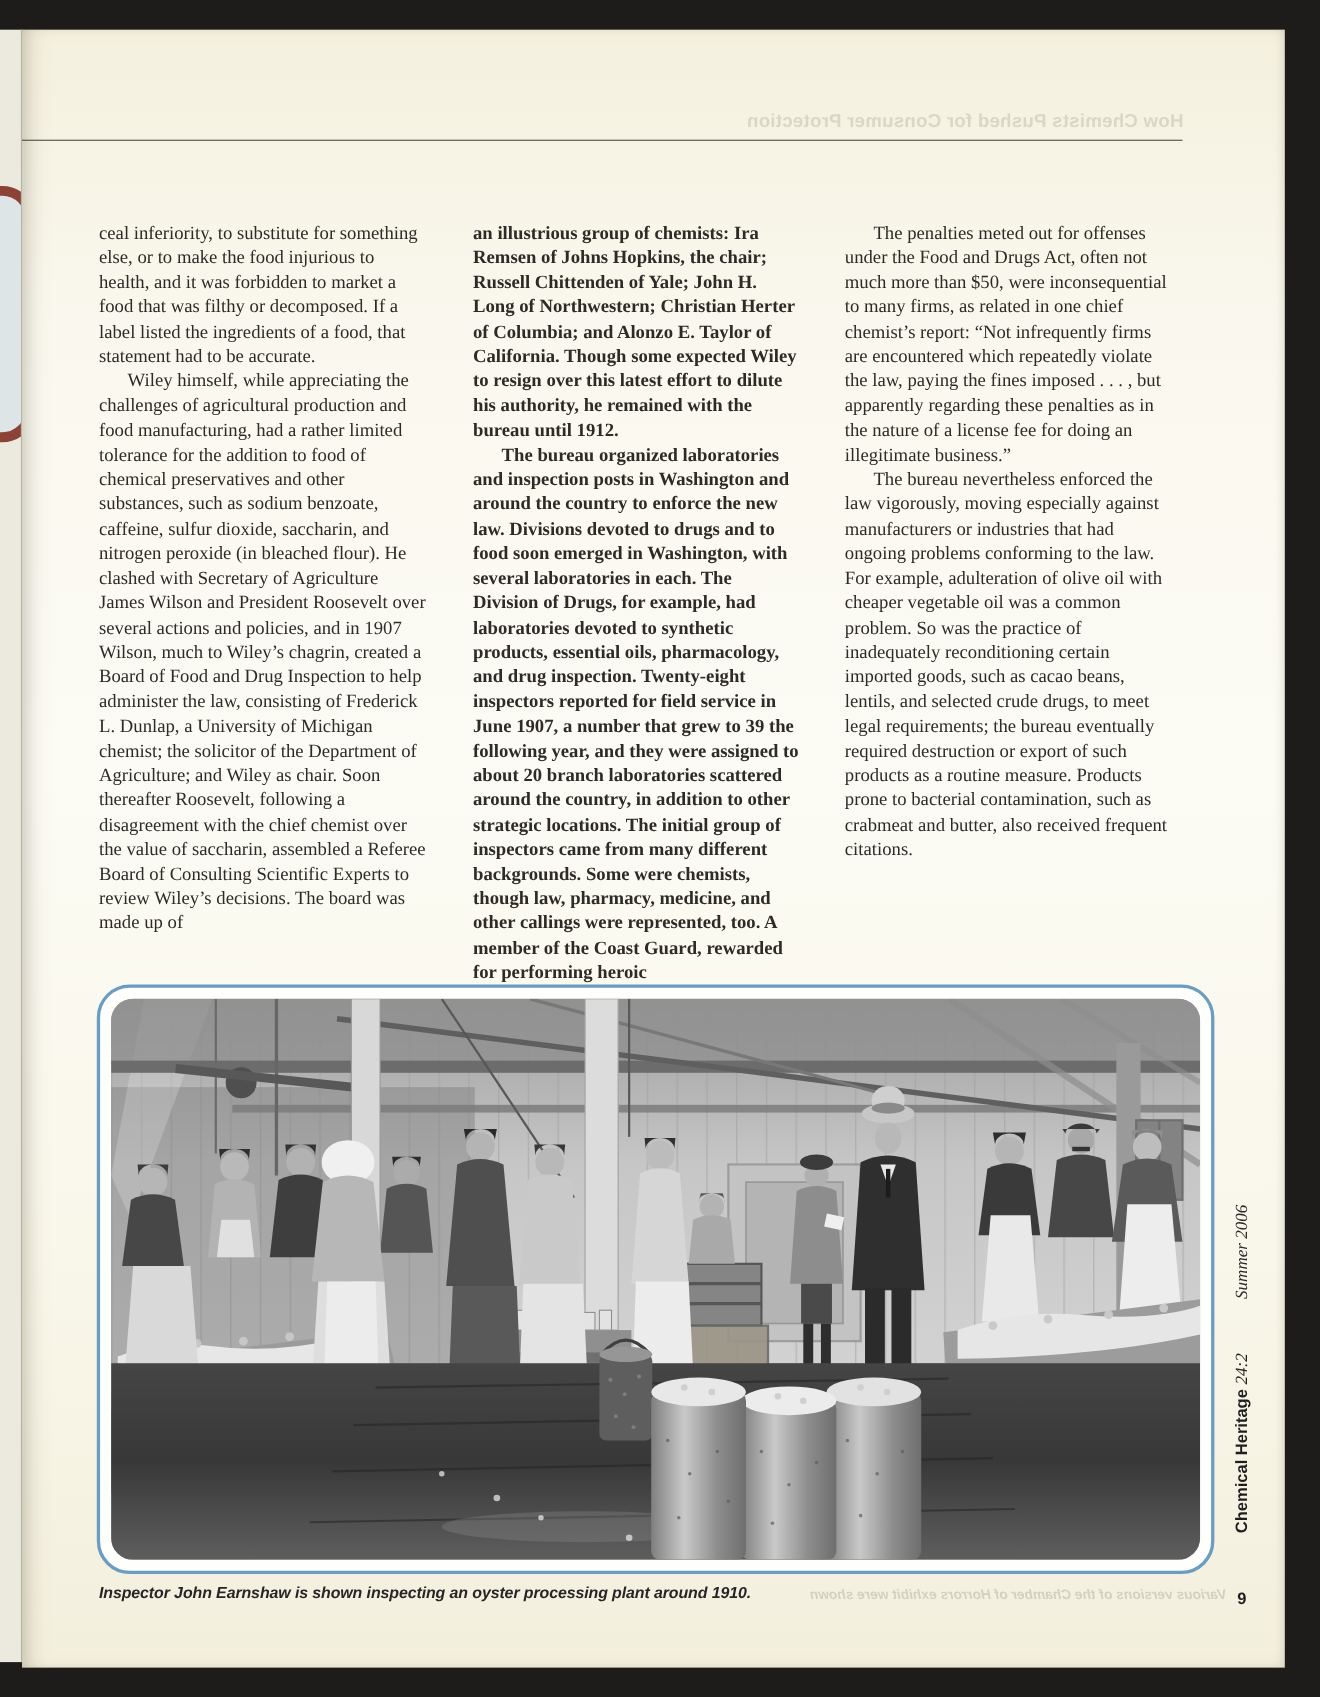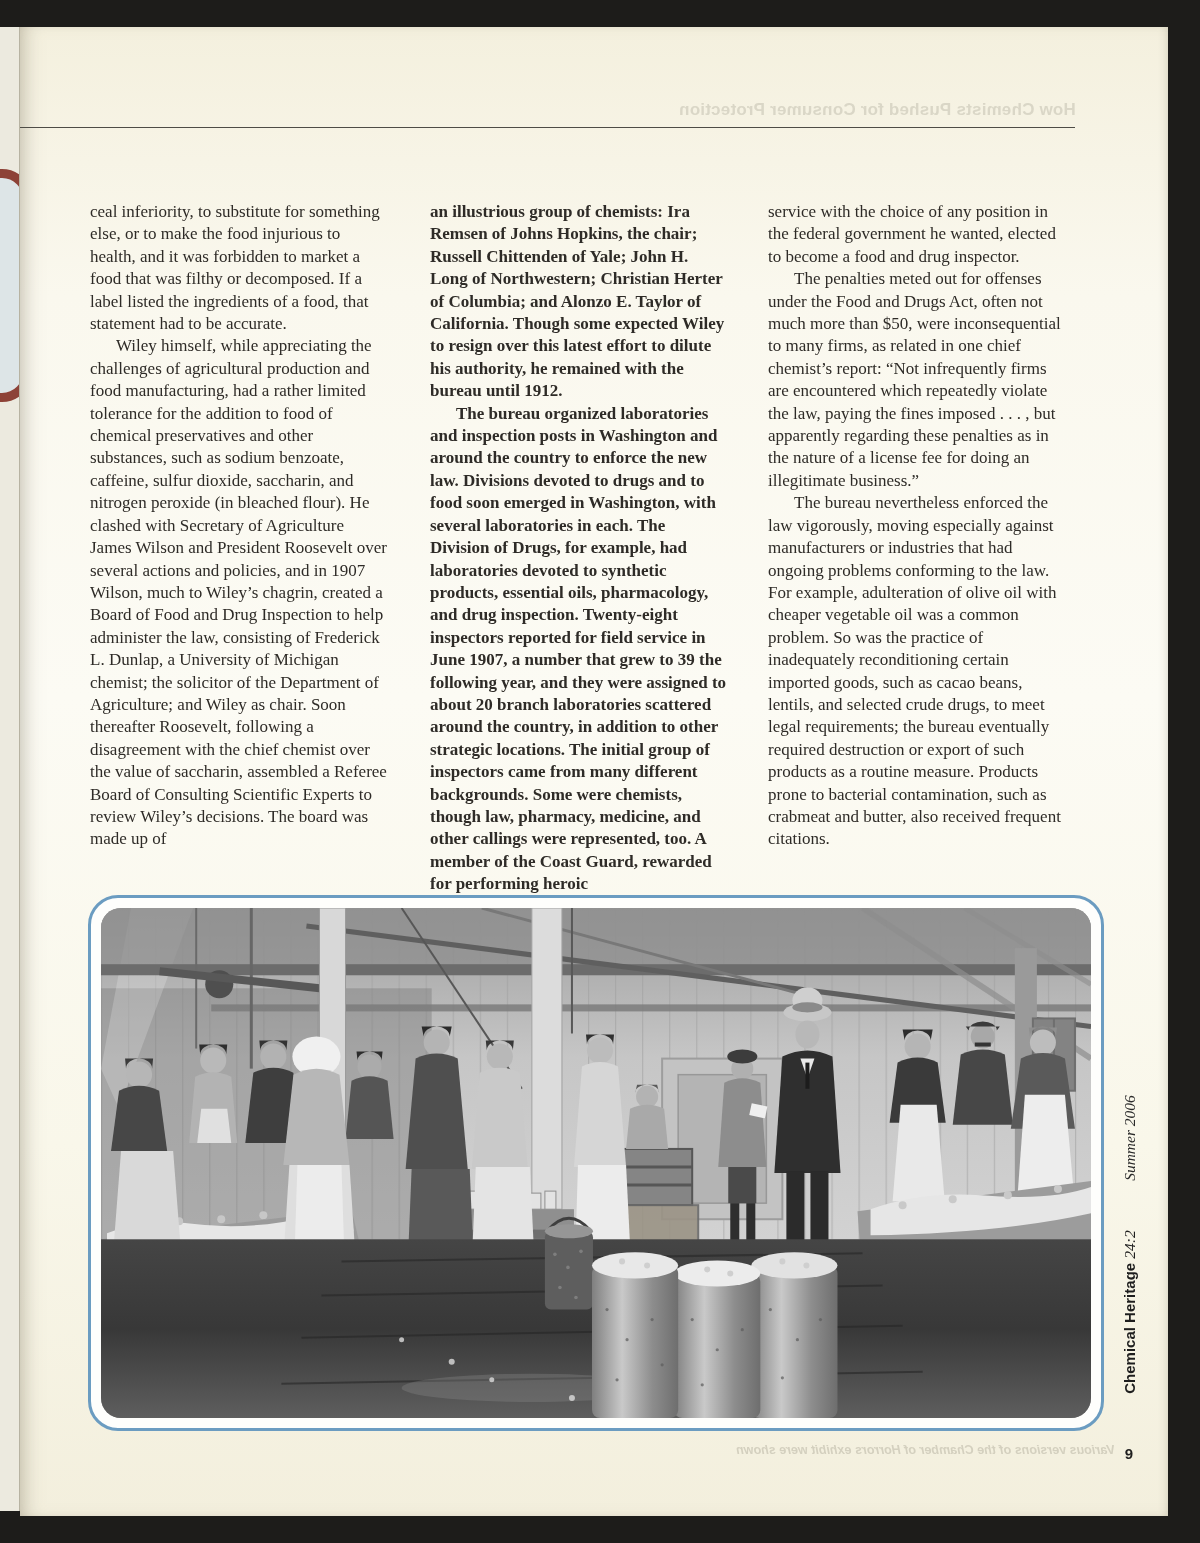--- a/index.html
+++ b/index.html
@@ -98,21 +98,20 @@
 
   <div class="col col-1">
     <p>ceal inferiority, to substitute for something else, or to make the food injurious to health, and it was forbidden to market a food that was filthy or decomposed. If a label listed the ingredients of a food, that statement had to be accurate.</p>
     <p class="indent">Wiley himself, while appreciating the challenges of agricultural production and food manufacturing, had a rather limited tolerance for the addition to food of chemical preservatives and other substances, such as sodium benzoate, caffeine, sulfur dioxide, saccharin, and nitrogen peroxide (in bleached flour). He clashed with Secretary of Agriculture James Wilson and President Roosevelt over several actions and policies, and in 1907 Wilson, much to Wiley’s chagrin, created a Board of Food and Drug Inspection to help administer the law, consisting of Frederick L. Dunlap, a University of Michigan chemist; the solicitor of the Department of Agriculture; and Wiley as chair. Soon thereafter Roosevelt, following a disagreement with the chief chemist over the value of saccharin, assembled a Referee Board of Consulting Scientific Experts to review Wiley’s decisions. The board was made up of</p>
   </div>
   <div class="col col-2">
     <p>an illustrious group of chemists: Ira Remsen of Johns Hopkins, the chair; Russell Chittenden of Yale; John H. Long of Northwestern; Christian Herter of Columbia; and Alonzo E. Taylor of California. Though some expected Wiley to resign over this latest effort to dilute his authority, he remained with the bureau until 1912.</p>
     <p class="indent">The bureau organized laboratories and inspection posts in Washington and around the country to enforce the new law. Divisions devoted to drugs and to food soon emerged in Washington, with several laboratories in each. The Division of Drugs, for example, had laboratories devoted to synthetic products, essential oils, pharmacology, and drug inspection. Twenty-eight inspectors reported for field service in June 1907, a number that grew to 39 the following year, and they were assigned to about 20 branch laboratories scattered around the country, in addition to other strategic locations. The initial group of inspectors came from many different backgrounds. Some were chemists, though law, pharmacy, medicine, and other callings were represented, too. A member of the Coast Guard, rewarded for performing heroic</p>
   </div>
   <div class="col col-3">
-    <p>service with the choice of any position in the federal government he wanted, elected to become a food and drug inspector.</p>
     <p class="indent">The penalties meted out for offenses under the Food and Drugs Act, often not much more than $50, were inconsequential to many firms, as related in one chief chemist’s report: “Not infrequently firms are encountered which repeatedly violate the law, paying the fines imposed . . . , but apparently regarding these penalties as in the nature of a license fee for doing an illegitimate business.”</p>
     <p class="indent">The bureau nevertheless enforced the law vigorously, moving especially against manufacturers or industries that had ongoing problems conforming to the law. For example, adulteration of olive oil with cheaper vegetable oil was a common problem. So was the practice of inadequately reconditioning certain imported goods, such as cacao beans, lentils, and selected crude drugs, to meet legal requirements; the bureau eventually required destruction or export of such products as a routine measure. Products prone to bacterial contamination, such as crabmeat and butter, also received frequent citations.</p>
   </div>
 
   <div class="photo-frame">
     <div class="photo">
       <svg viewBox="0 0 988 508" preserveAspectRatio="none" role="img">
         <defs>
           <linearGradient id="wallg" x1="0" y1="0" x2="0" y2="1">
             <stop offset="0" stop-color="#9f9f9f"></stop>
@@ -354,20 +353,21 @@
             <circle cx="668" cy="400" r="1.6"></circle>
               <circle cx="695" cy="430" r="1.6"></circle>
               <circle cx="718" cy="410" r="1.6"></circle>
               <circle cx="680" cy="468" r="1.6"></circle>
           </g>
         </g>
       </svg>
     </div>
   </div>
 
+  <div class="caption">Inspector John Earnshaw is shown inspecting an oyster processing plant around 1910.</div>
   <div class="ghost-caption">Various versions of the Chamber of Horrors exhibit were shown</div>
 
   <div class="page-number">9</div>
 
   <div class="spine-journal">
     <span>Chemical Heritage</span>
      <span class="issue">24:2</span>
   </div>
   <div class="spine-season">Summer 2006</div>
 

